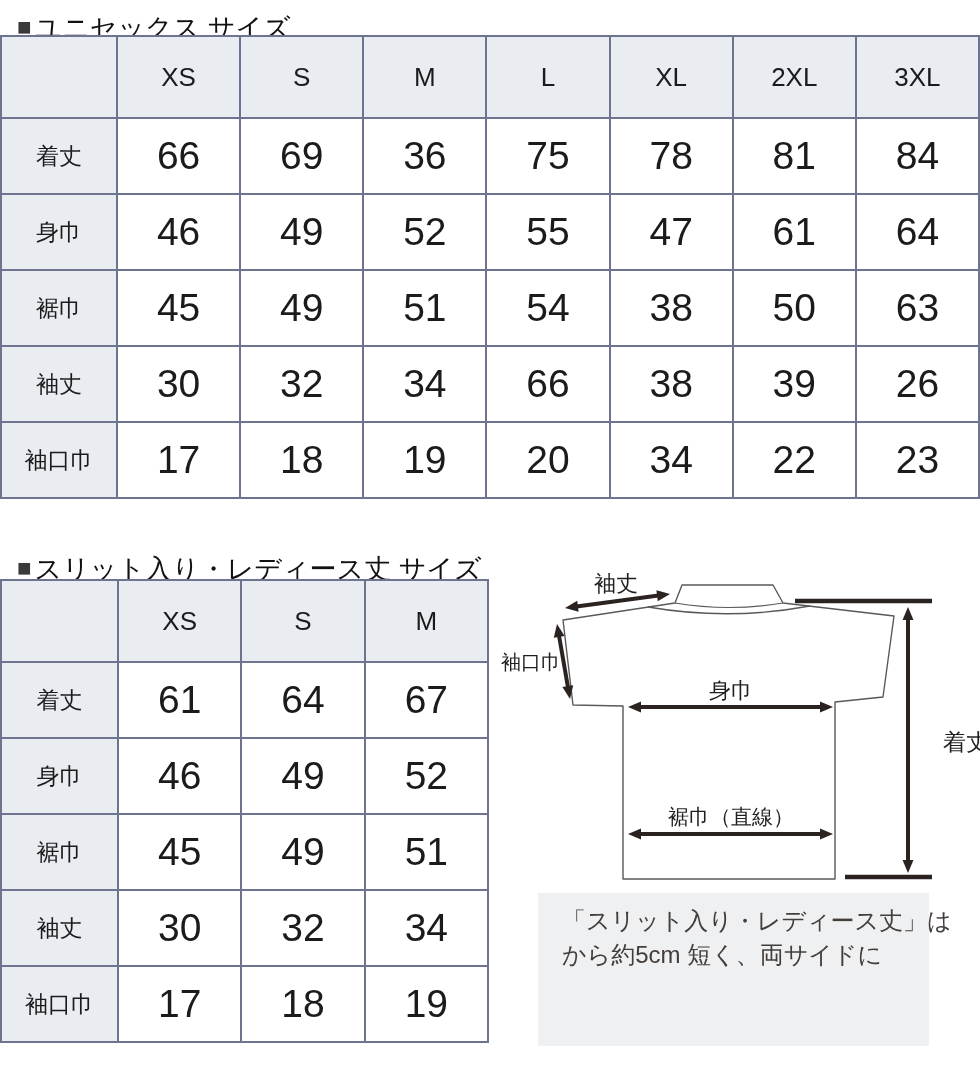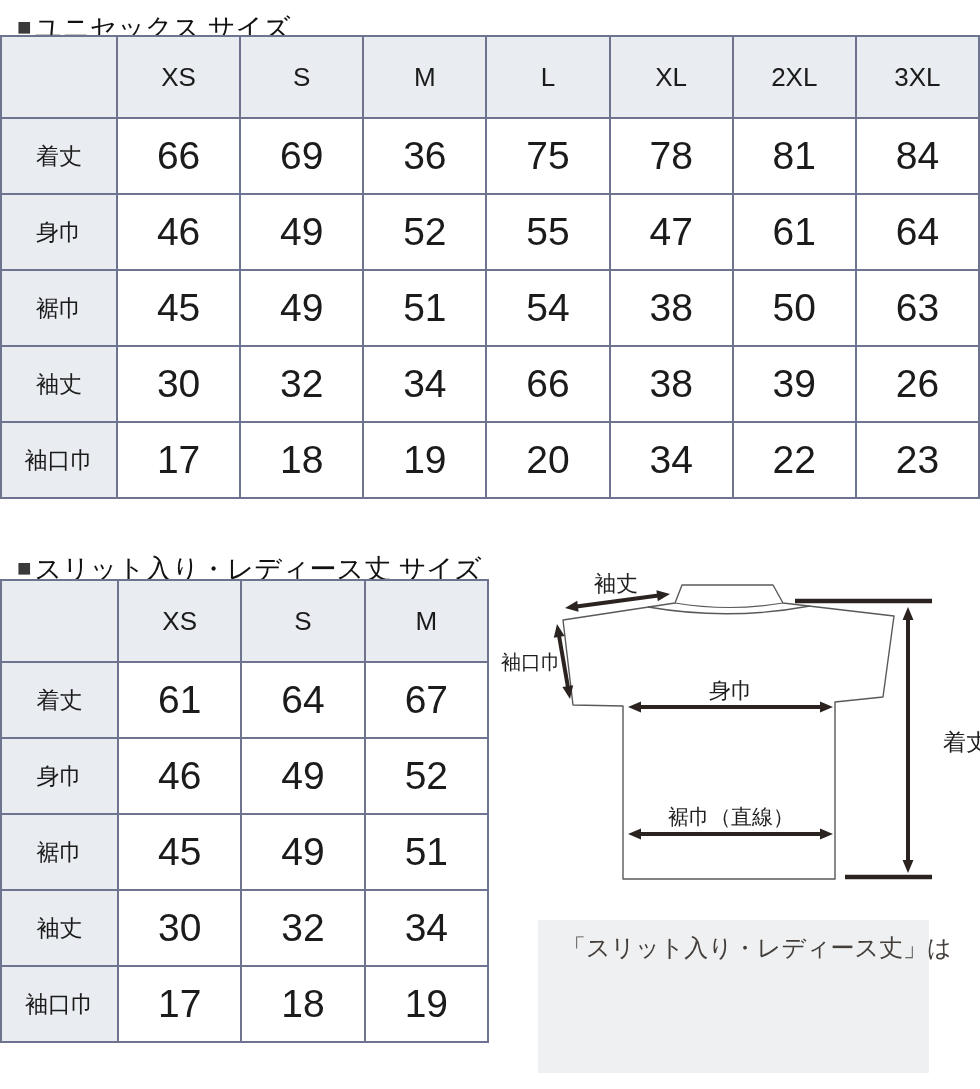--- a/index.html
+++ b/index.html
@@ -30,21 +30,21 @@
   .size-table tbody tr{height:76px;}
   .size-table tbody th{background:var(--head-bg);font-size:23px;}
   .size-table tbody td{font-size:39px;background:#fff;}
   #unisex-table{left:0;top:35px;width:980px;}
   #unisex-table thead th:first-child{width:114px;}
   #ladies-table{left:0;top:579px;width:489px;}
   #ladies-table thead th:first-child{width:115px;}
   #diagram{position:absolute;left:0;top:0;width:980px;height:1089px;pointer-events:none;}
   #diagram text{fill:#1f1f1f;}
   #note{
-    position:absolute;left:538px;top:920px;width:391px;height:153px;
+    position:absolute;left:538px;top:893px;width:391px;height:153px;
     background:var(--note-bg);box-sizing:border-box;padding:11px 0 0 24px;
   }
   #note p{margin:0;font-size:24px;line-height:34px;color:var(--note-ink);white-space:nowrap;}
 </style>
 </head>
 <body>
 
 <h2 class="chart-title" id="title1"><span class="sq">■</span><span>ユニセックス サイズ</span></h2>
 
 <table class="size-table" id="unisex-table">
@@ -201,13 +201,14 @@
 
   <text x="616" y="591" font-size="22" text-anchor="middle">袖丈</text>
   <text x="531" y="669" font-size="20" text-anchor="middle">袖口巾</text>
   <text x="731" y="698" font-size="22" text-anchor="middle">身巾</text>
   <text x="731" y="824" font-size="21" text-anchor="middle">裾巾（直線）</text>
   <text x="943" y="750" font-size="23" text-anchor="start">着丈</text>
 </svg>
 
 <div id="note">
   <p>「スリット入り・レディース丈」は</p>
+  <p>から約5cm 短く、両サイドに</p>
 </div>
 
 </body></html>

